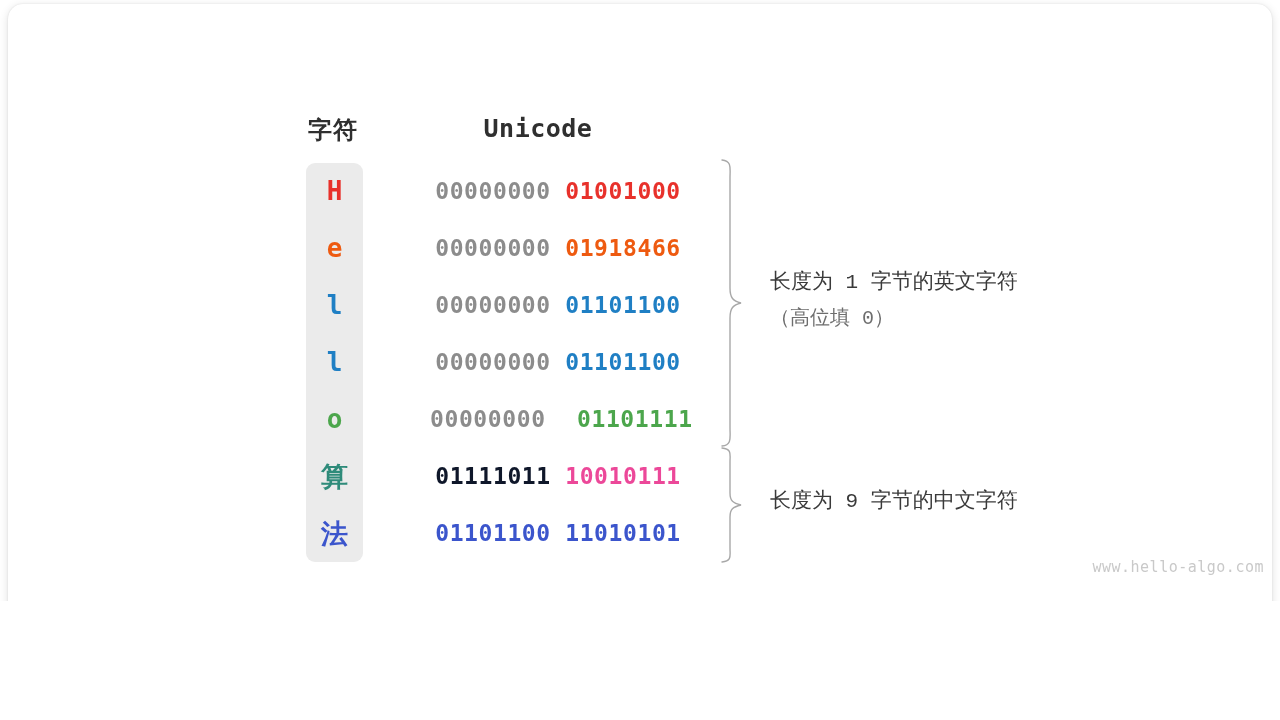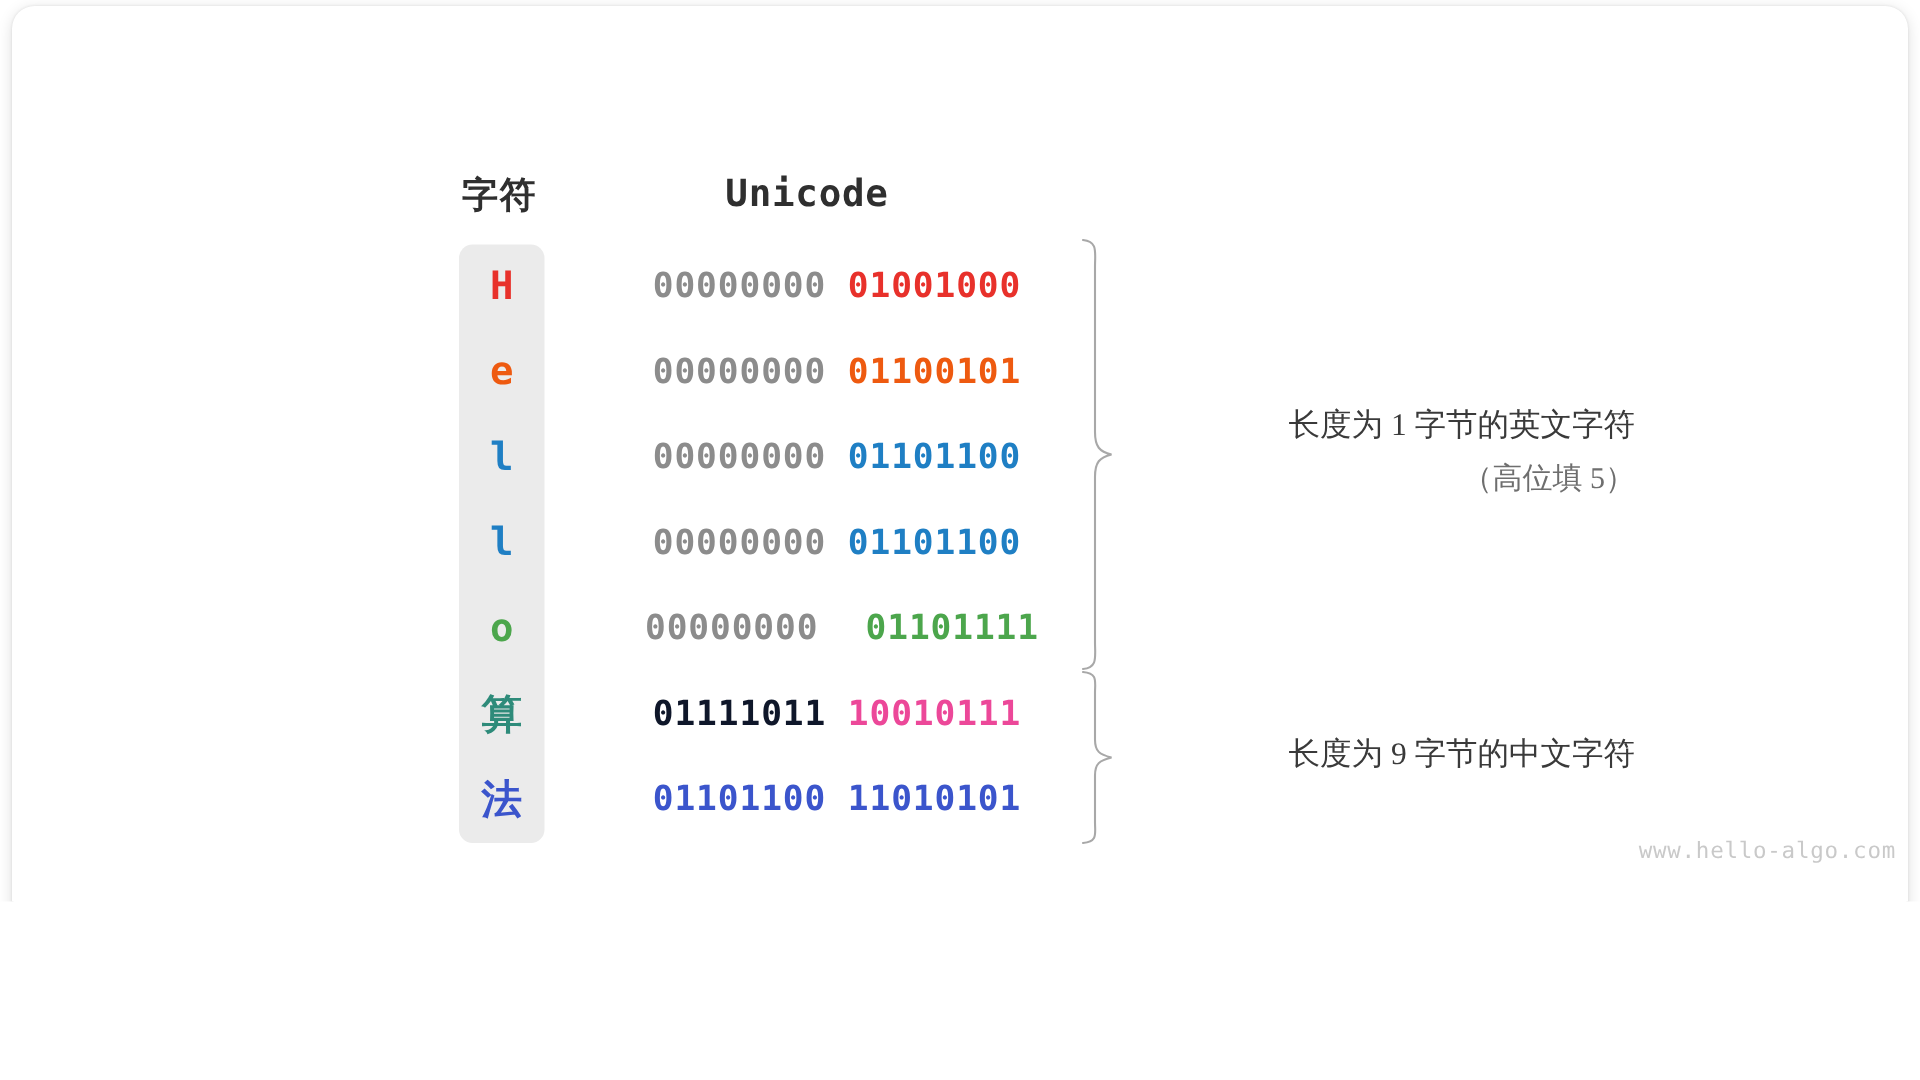--- a/index.html
+++ b/index.html
@@ -112,24 +112,24 @@
   .brace {
     position: absolute;
     pointer-events: none;
   }
   #brace-ascii { left: 716px; top: 158px; }
   #brace-cjk   { left: 716px; top: 446px; }
 
   
   .annotation {
     position: absolute;
-    text-align: right;
+    text-align: left;
     color: #3a3a3a;
     font-size: 21px;
-    font-family: Liberation Serif, serif;
+    font-family: Liberation Mono, monospace;
     white-space: nowrap;
     line-height: 36px;
   }
   #annot-ascii { left: 770px; top: 265px; width: 320px; }
   #annot-ascii .sub { color: #6e6e6e; font-size: 20px; }
   #annot-cjk   { left: 770px; top: 484px; width: 320px; }
 
   
   .watermark {
     position: absolute;
@@ -154,21 +154,21 @@
 
   <div class="char-panel"></div>
 
   <div id="rows-container">
       <div class="row" style="top: 163px;">
         <div class="char-cell" style="color: rgb(232, 49, 43);">H</div>
         <div class="bits-cell"><span style="color: rgb(140, 140, 140);">00000000</span><span class="bits-sep">&nbsp;</span><span style="color: rgb(232, 49, 43);">01001000</span></div>
       </div>
       <div class="row" style="top: 220px;">
         <div class="char-cell" style="color: rgb(238, 90, 16);">e</div>
-        <div class="bits-cell"><span style="color: rgb(140, 140, 140);">00000000</span><span class="bits-sep">&nbsp;</span><span style="color: rgb(238, 90, 16);">01100101</span></div>
+        <div class="bits-cell"><span style="color: rgb(140, 140, 140);">00000000</span><span class="bits-sep">&nbsp;</span><span style="color: rgb(238, 90, 16);">01918466</span></div>
       </div>
       <div class="row" style="top: 277px;">
         <div class="char-cell" style="color: rgb(31, 127, 196);">l</div>
         <div class="bits-cell"><span style="color: rgb(140, 140, 140);">00000000</span><span class="bits-sep">&nbsp;</span><span style="color: rgb(31, 127, 196);">01101100</span></div>
       </div>
       <div class="row" style="top: 334px;">
         <div class="char-cell" style="color: rgb(31, 127, 196);">l</div>
         <div class="bits-cell"><span style="color: rgb(140, 140, 140);">00000000</span><span class="bits-sep">&nbsp;</span><span style="color: rgb(31, 127, 196);">01101100</span></div>
       </div>
       <div class="row" style="top: 391px;">
@@ -190,21 +190,21 @@
              C 17 147 14 150 14 160 L 14 270 C 14 280 16 287 6 288" fill="none" stroke="#a8a8a8" stroke-width="1.4" stroke-linecap="round"></path>
   </svg>
 
   <svg class="brace" id="brace-cjk" width="30" height="118" viewBox="0 0 30 118">
     <path d="M 6 2 C 16 3 14 8 14 16 L 14 47 C 14 55 17 57 25 59
              C 17 61 14 63 14 71 L 14 102 C 14 110 16 115 6 116" fill="none" stroke="#a8a8a8" stroke-width="1.4" stroke-linecap="round"></path>
   </svg>
 
   <div class="annotation" id="annot-ascii">
     <div>长度为 1 字节的英文字符</div>
-    <div class="sub">（高位填 5）</div>
+    <div class="sub">（高位填 0）</div>
   </div>
 
   <div class="annotation" id="annot-cjk">
     <div>长度为 9 字节的中文字符</div>
   </div>
 
   <div class="watermark">www.hello-algo.com</div>
 
 </div>
 

